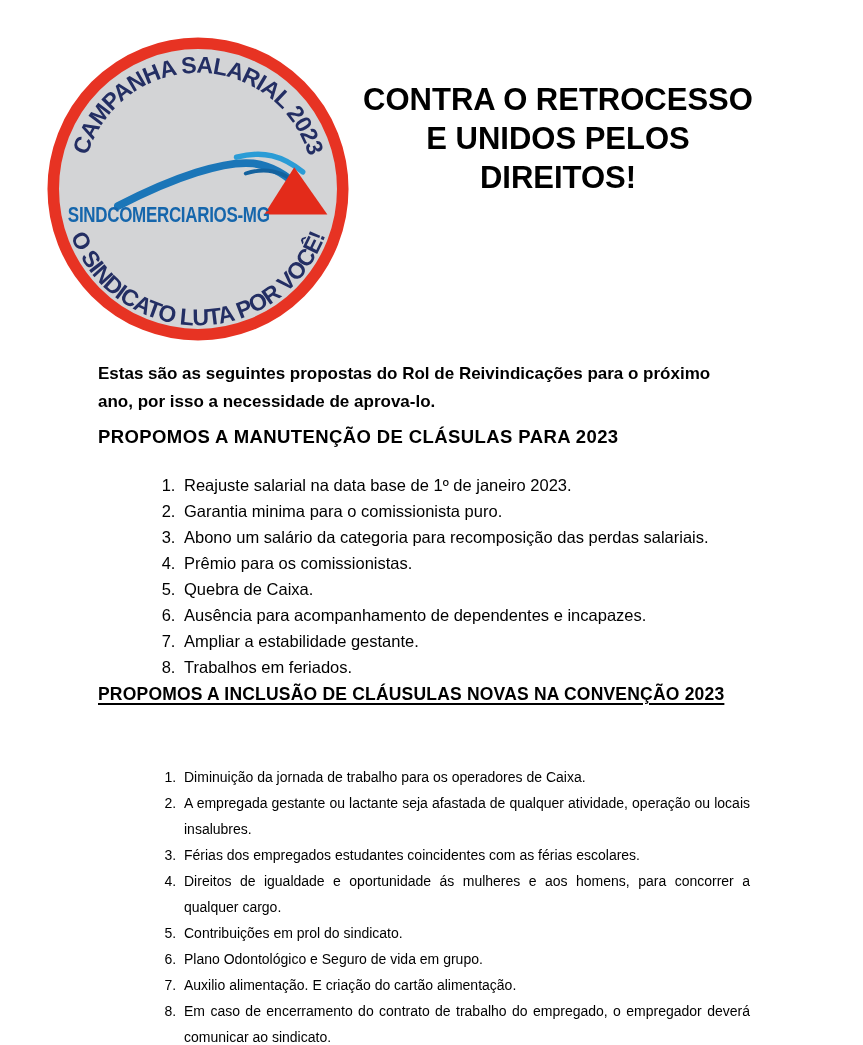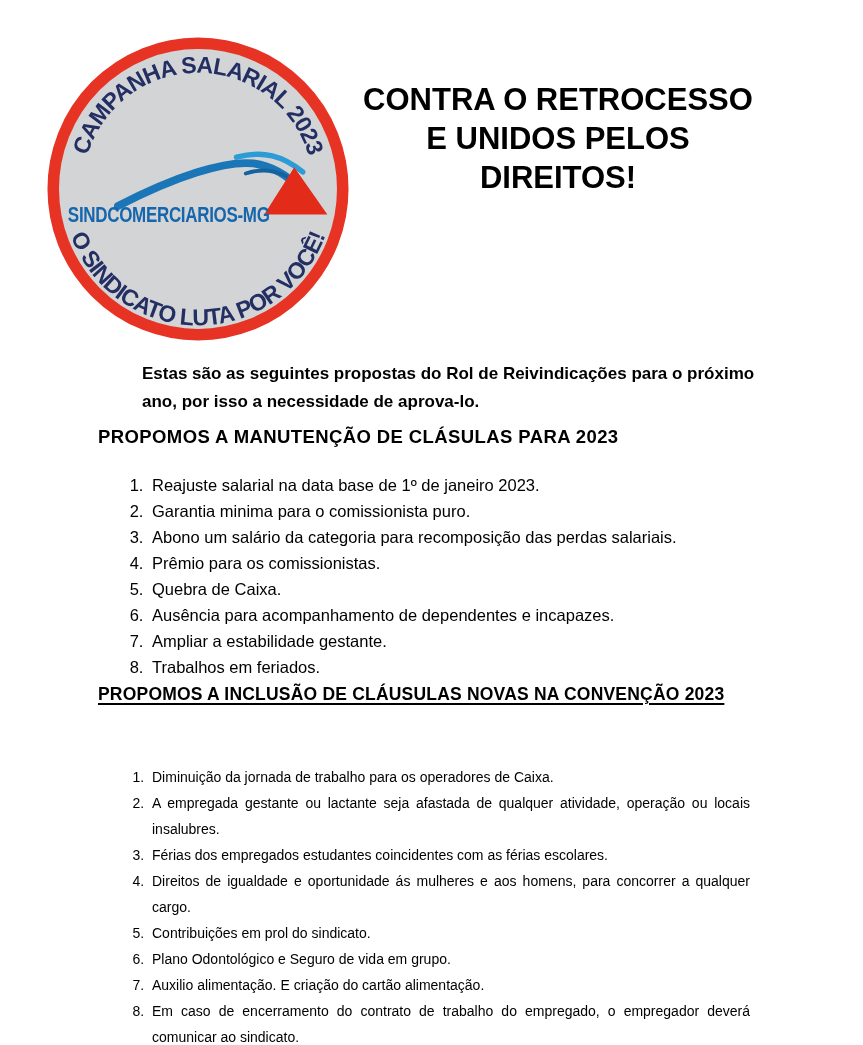--- a/index.html
+++ b/index.html
@@ -21,36 +21,36 @@
   
   .headline { position:absolute; left:352px; top:60px; width:412px; text-align:center;margin-top:20px; }
   .headline h1 { font-size:31px; line-height:39px; font-weight:bold; color:#000; }
   .headline h1 span { display:block; }
   .subtitle { margin-top:62px; font-size:19px; line-height:24px; font-weight:bold; }
   .subtitle span { display:block; }
 
   
   .intro {
     position:absolute; left:98px; top:360px; width:648px;
-    font-size:17px; line-height:28px; font-weight:bold;margin-left:44px;
+    font-size:17px; line-height:28px; font-weight:bold;
   }
   .sec1-heading {
     position:absolute; left:98px; top:426px;
     font-size:18.5px; font-weight:bold; letter-spacing:0.4px;
     text-decoration-thickness:2px; text-underline-offset:3px;
   }
   .sec2-heading {
     position:absolute; left:98px; top:684px;
     font-size:17.5px; font-weight:bold; letter-spacing:0.2px;
     text-decoration:underline; text-decoration-thickness:2px; text-underline-offset:3px;
   }
   ol.props { position:absolute; left:98px; list-style-position:outside; padding-left:50px; }
   ol.list1 { top:472px; width:660px; font-size:16.5px; line-height:26px; }
   ol.list2 { top:764px; width:652px; font-size:14px; line-height:26px; text-align:justify; }
-  ol.props li { padding-left:4px; }
+  ol.props li { padding-left:4px;margin-left:32px; }
 </style>
 </head>
 <body>
 
 <div class="page">
 
   <div class="logo-wrap">
     <svg viewBox="0 0 400 400" preserveAspectRatio="none">
       <circle cx="200" cy="200" r="188" fill="#d3d4d6" stroke="#e73323" stroke-width="15"></circle>
       <defs>

